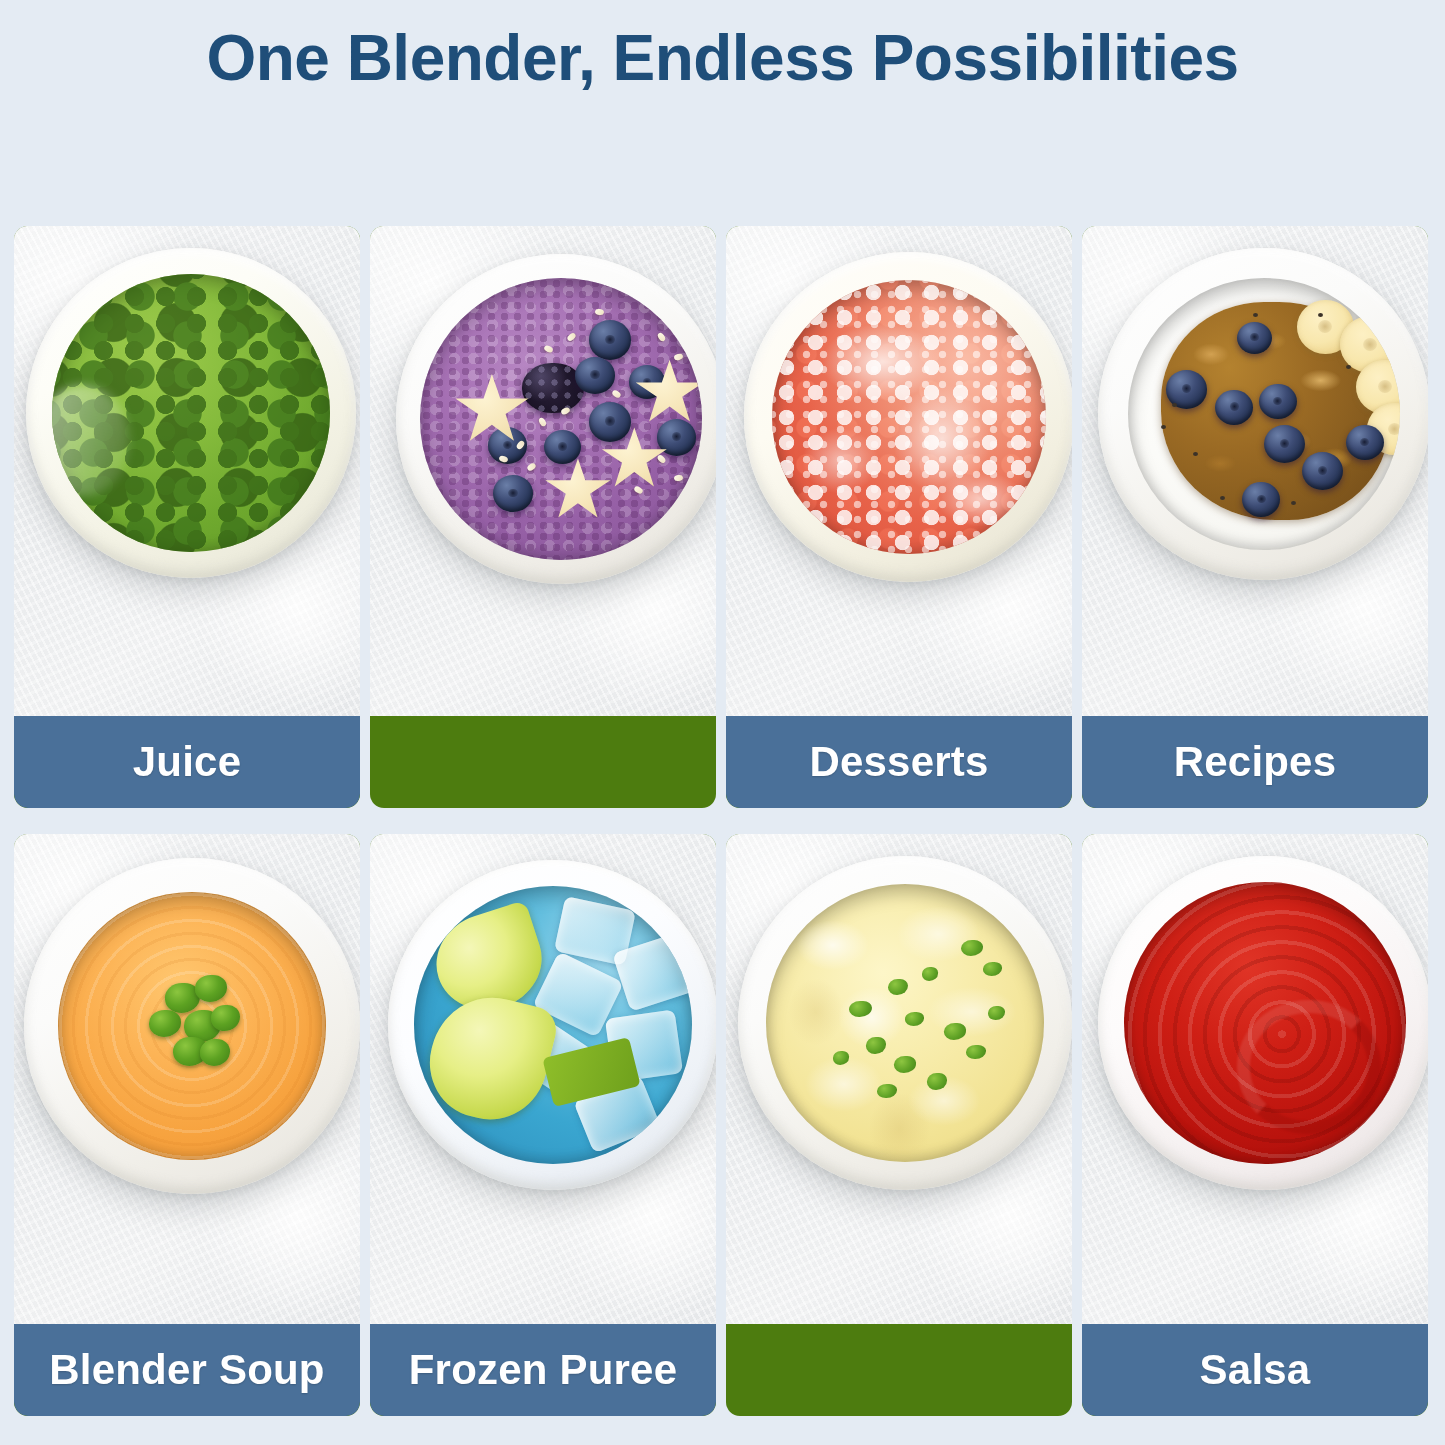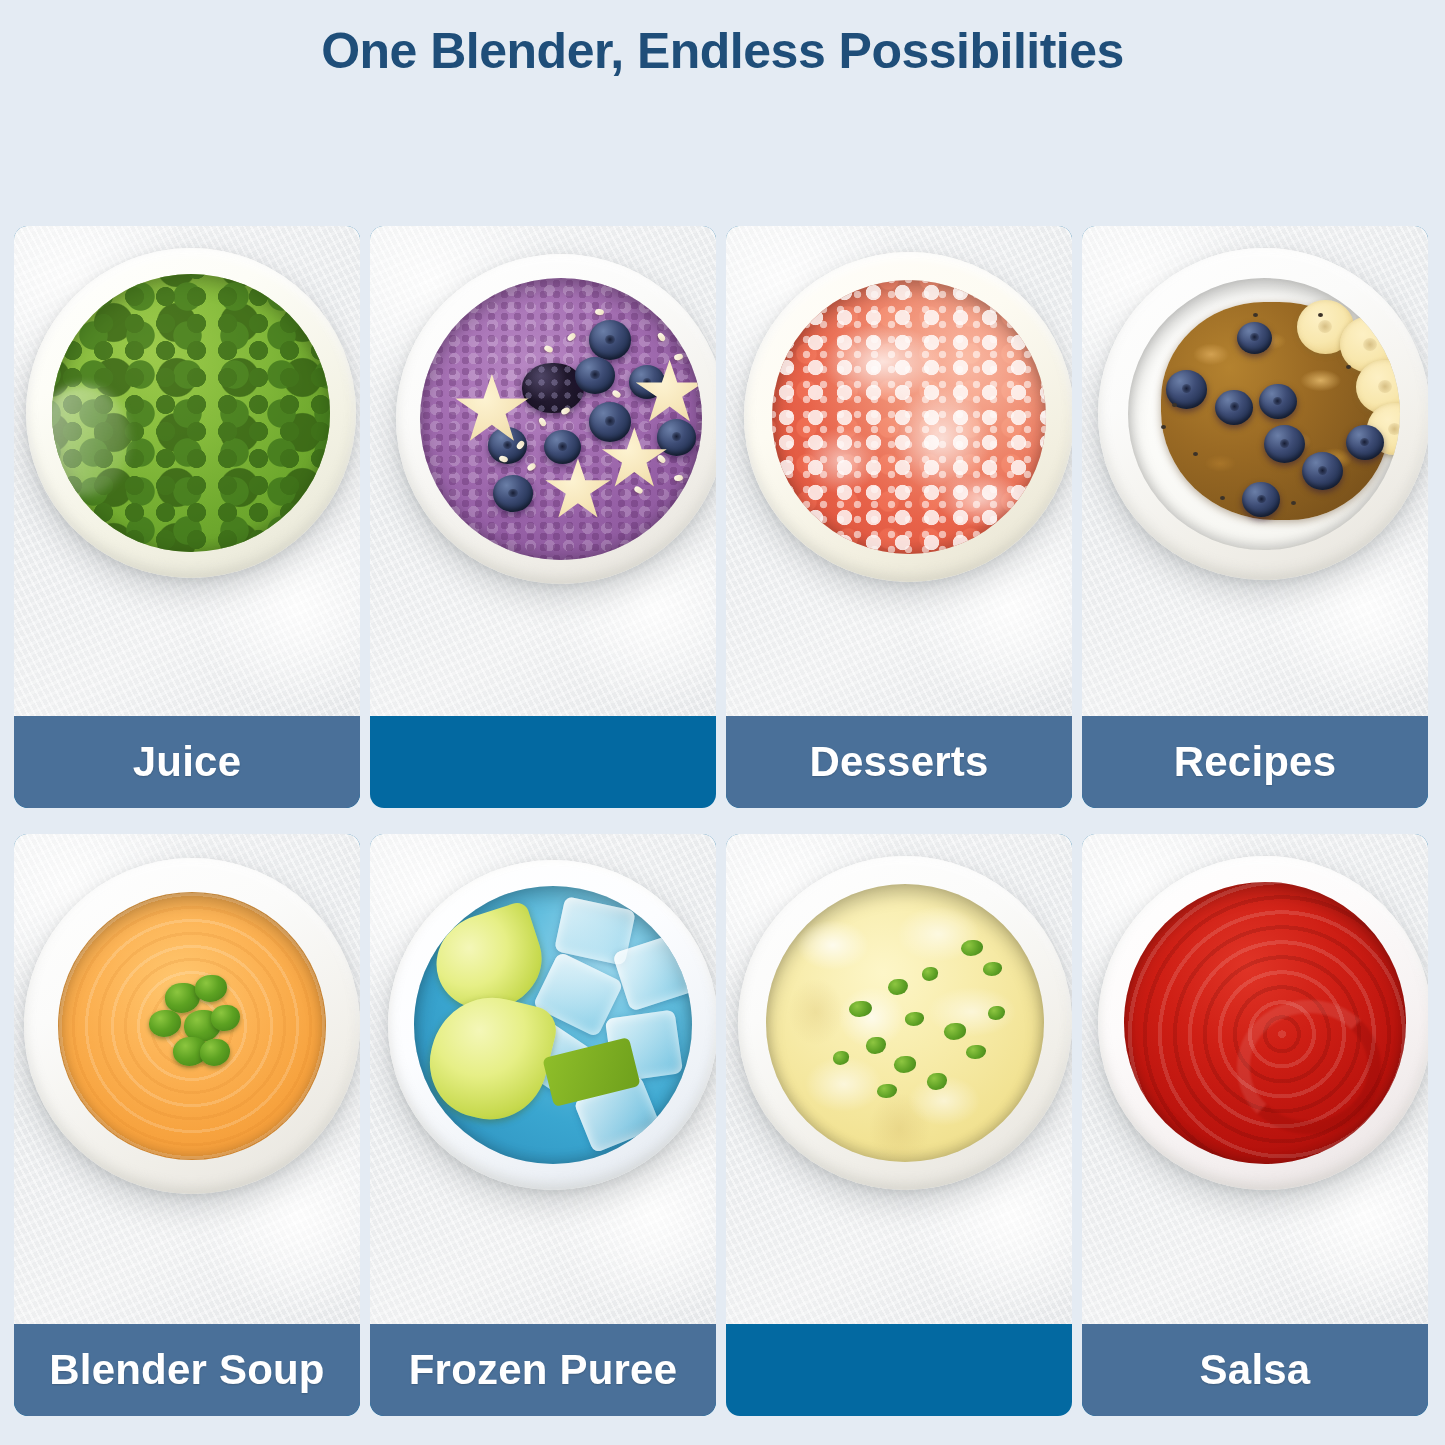--- a/index.html
+++ b/index.html
@@ -18,21 +18,21 @@
   
   #header {
     width: 1445px;
     height: 210px;
     box-sizing: border-box;
     padding-top: 24px;
     text-align: center;
     background: #e4ebf3;
   }
   #title {
-    font-size: 50px;
+    font-size: 64px;
     font-weight: bold;
     color: #1f4e79;
     letter-spacing: -0.5px;
     line-height: 1.08;
     white-space: nowrap;
   }
   #subtitle {
     font-size: 50px;
     font-weight: normal;
     color: #2c5c87;
@@ -54,21 +54,21 @@
   .grid-row {
     display: flex;
     gap: 10px;
   }
   .tile {
     width: 346px;
     border-radius: 14px;
     overflow: hidden;
     display: flex;
     flex-direction: column;
-    background: #0369a1;
+    background: #4d7c0f;
   }
 
   
   .photo {
     position: relative;
     width: 346px;
     height: 490px;
     overflow: hidden;
     background:
       radial-gradient(ellipse 60% 40% at 18% 12%, #ffffff 0%, rgba(255,255,255,0) 60%),

